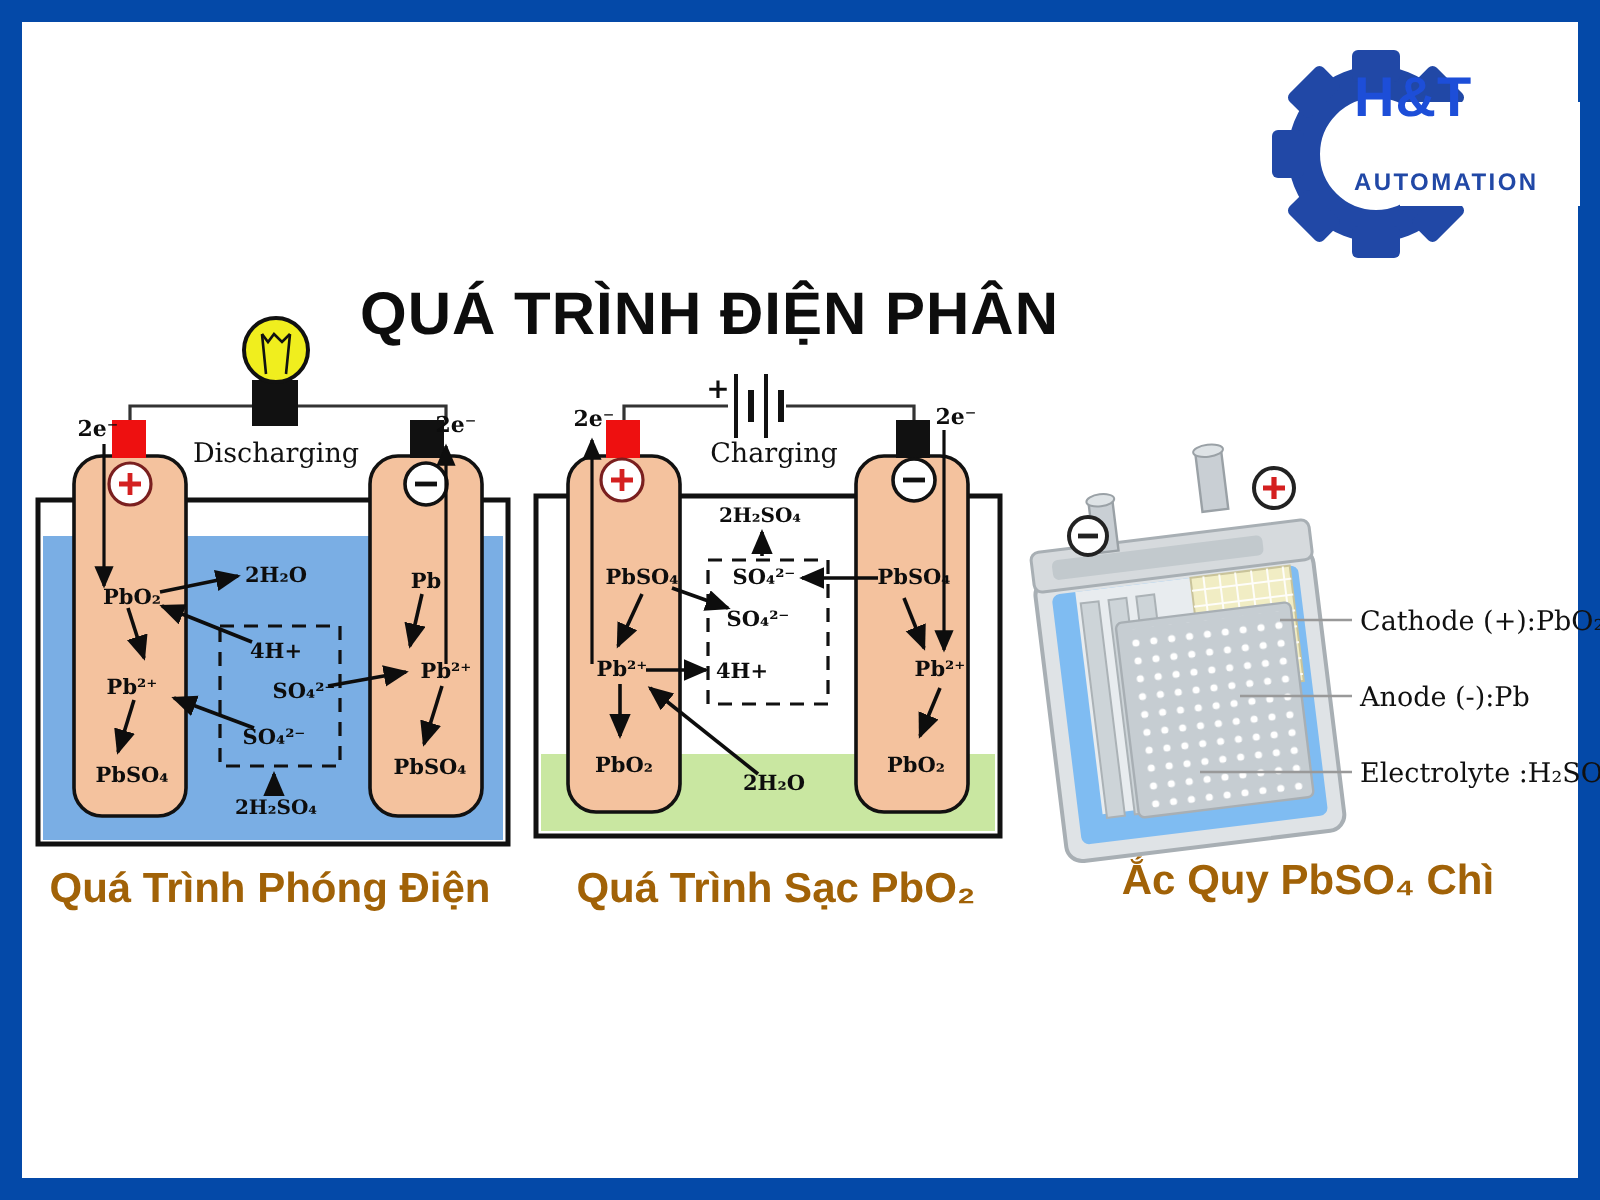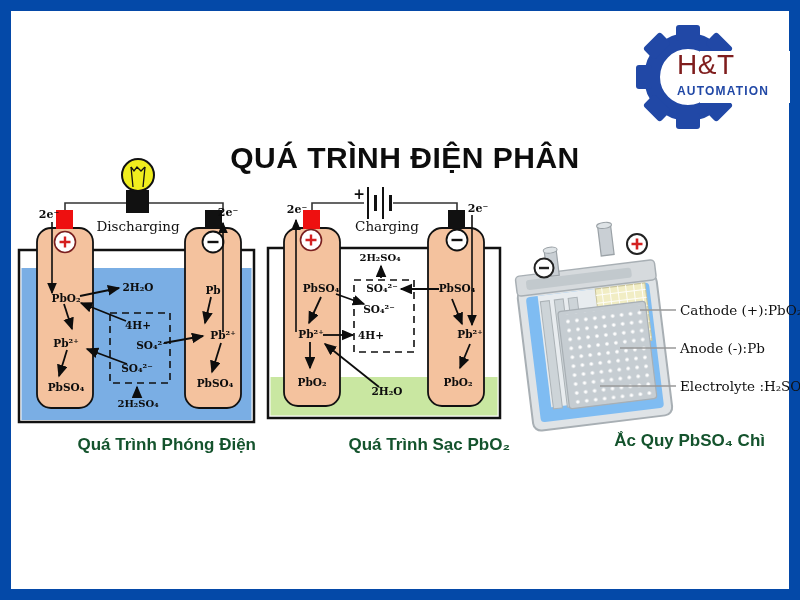--- a/index.html
+++ b/index.html
@@ -10,33 +10,33 @@
   }
   .frame{
     position:absolute;inset:0;
     border:11px solid #0449A8;
     box-sizing:border-box;
     background:#ffffff;
   }
   #diagram-svg{position:absolute;left:0;top:0;width:800px;height:600px;}
   .title{
     position:absolute;left:180px;top:140px;width:450px;
-    text-align:center;font-size:30px;font-weight:900;color:#0d0d0d;
+    font-size:30px;font-weight:900;color:#0d0d0d;
     letter-spacing:0.5px;line-height:36px;
   }
   .caption{
-    position:absolute;text-align:right;font-size:17px;font-weight:800;color:#14532d;
+    position:absolute;text-align:center;font-size:21px;font-weight:800;color:#a16207;
     line-height:24px;
   }
   .caption.c1{left:14px;top:433px;width:242px;}
   .caption.c2{left:266px;top:433px;width:244px;}
   .caption.c3{left:543px;top:429px;width:222px;}
   .logo-brand{
-    position:absolute;left:677px;top:49px;
-    font-size:28px;font-weight:400;color:#7f1d1d;letter-spacing:0.5px;
+    position:absolute;left:677px;top:33px;
+    font-size:28px;font-weight:700;color:#1d4ed8;letter-spacing:0.5px;
   }
   .logo-subtitle{
     position:absolute;left:677px;top:84px;
     font-size:12px;font-weight:700;color:#2148A6;letter-spacing:1.2px;text-align:right;
   }
   svg text{font-family:"DejaVu Serif", serif;}
   .chem{font-weight:bold;font-size:10.5px;fill:#0d0d0d;}
   .chem-sm{font-weight:bold;font-size:10px;fill:#0d0d0d;}
   .mode{font-size:13.5px;fill:#111;}
   .callout{font-size:13.5px;fill:#111;}

